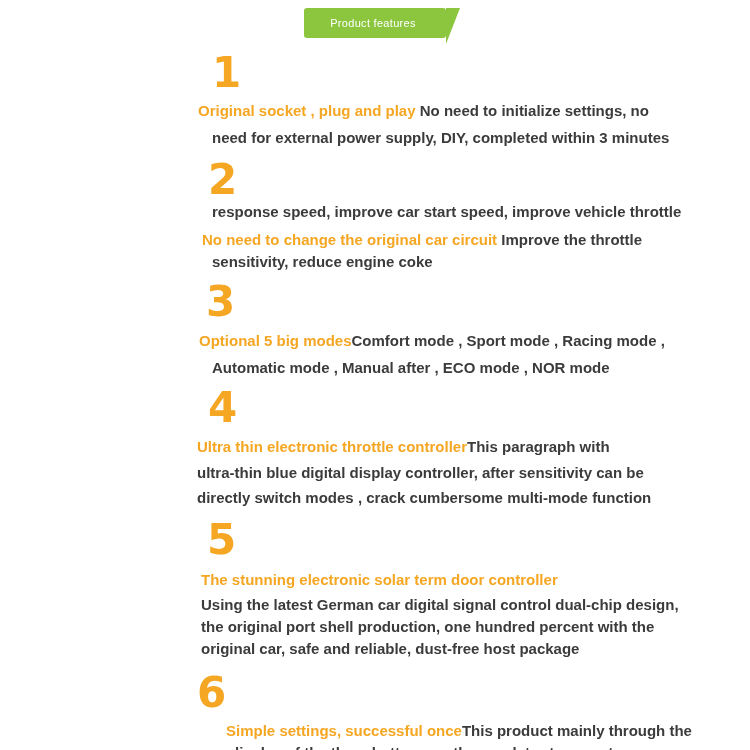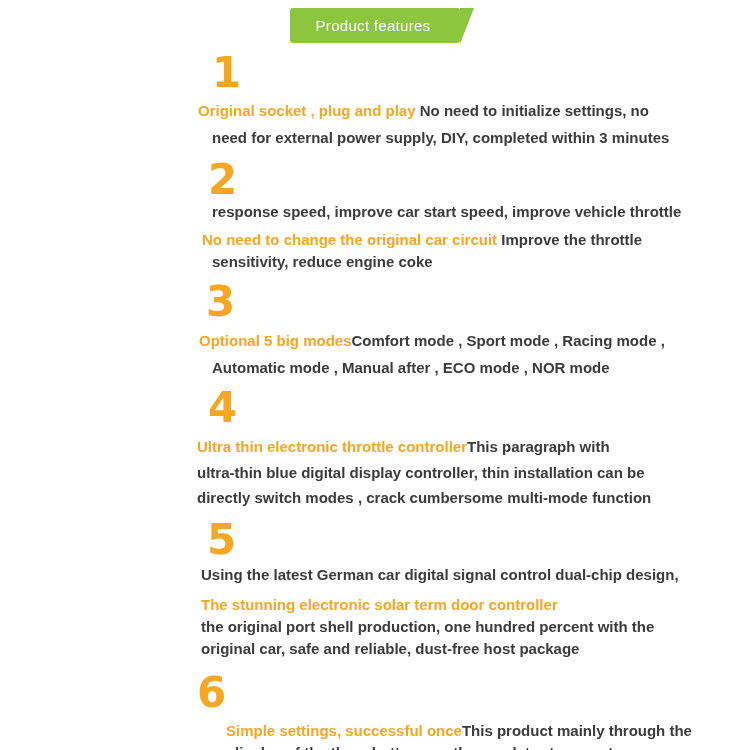--- a/index.html
+++ b/index.html
@@ -25,21 +25,21 @@
     left: 0;
     top: 8px;
     width: 750px;
     text-align: center;
   }
   .banner {
     display: inline-block;
     position: relative;
     background: #8cc63f;
     color: #ffffff;
-    font-size: 15px;
+    font-size: 11px;
     letter-spacing: 0.3px;
     padding: 9px 30px 9px 26px;
     border-radius: 3px 3px 3px 3px;
   }
   .banner:after {
     content: "";
     position: absolute;
     right: -14px;
     top: 0;
     width: 0;
@@ -135,28 +135,28 @@
 
     <div class="feature f3">
       <span class="num">3</span>
       <p class="para body-text t1"><span class="hl">Optional 5 big modes</span><span>Comfort mode , Sport mode , Racing mode ,</span></p>
       <p class="para body-text t2">Automatic mode , Manual after , ECO mode , NOR mode</p>
     </div>
 
     <div class="feature f4">
       <span class="num">4</span>
       <p class="para body-text t1"><span class="hl">Ultra thin electronic throttle controller</span><span>This paragraph with</span></p>
-      <p class="para body-text t2">ultra-thin blue digital display controller, thin installation can be</p>
+      <p class="para body-text t2">ultra-thin blue digital display controller, after sensitivity can be</p>
       <p class="para body-text t3">directly switch modes , crack cumbersome multi-mode function</p>
     </div>
 
     <div class="feature f5">
       <span class="num">5</span>
+      <p class="para body-text t1"><span class="hl">The stunning electronic solar term door controller</span></p>
       <p class="para body-text t2">Using the latest German car digital signal control dual-chip design,</p>
-      <p class="para body-text t1"><span class="hl">The stunning electronic solar term door controller</span></p>
       <p class="para body-text t3">the original port shell production, one hundred percent with the</p>
       <p class="para body-text t4">original car, safe and reliable, dust-free host package</p>
     </div>
 
     <div class="feature f6">
       <span class="num">6</span>
       <p class="para body-text t1"><span class="hl">Simple settings, successful once</span><span>This product mainly through the</span></p>
       <p class="para body-text t2">display of the three buttons on the regulator to operate,</p>
 
     </div>

